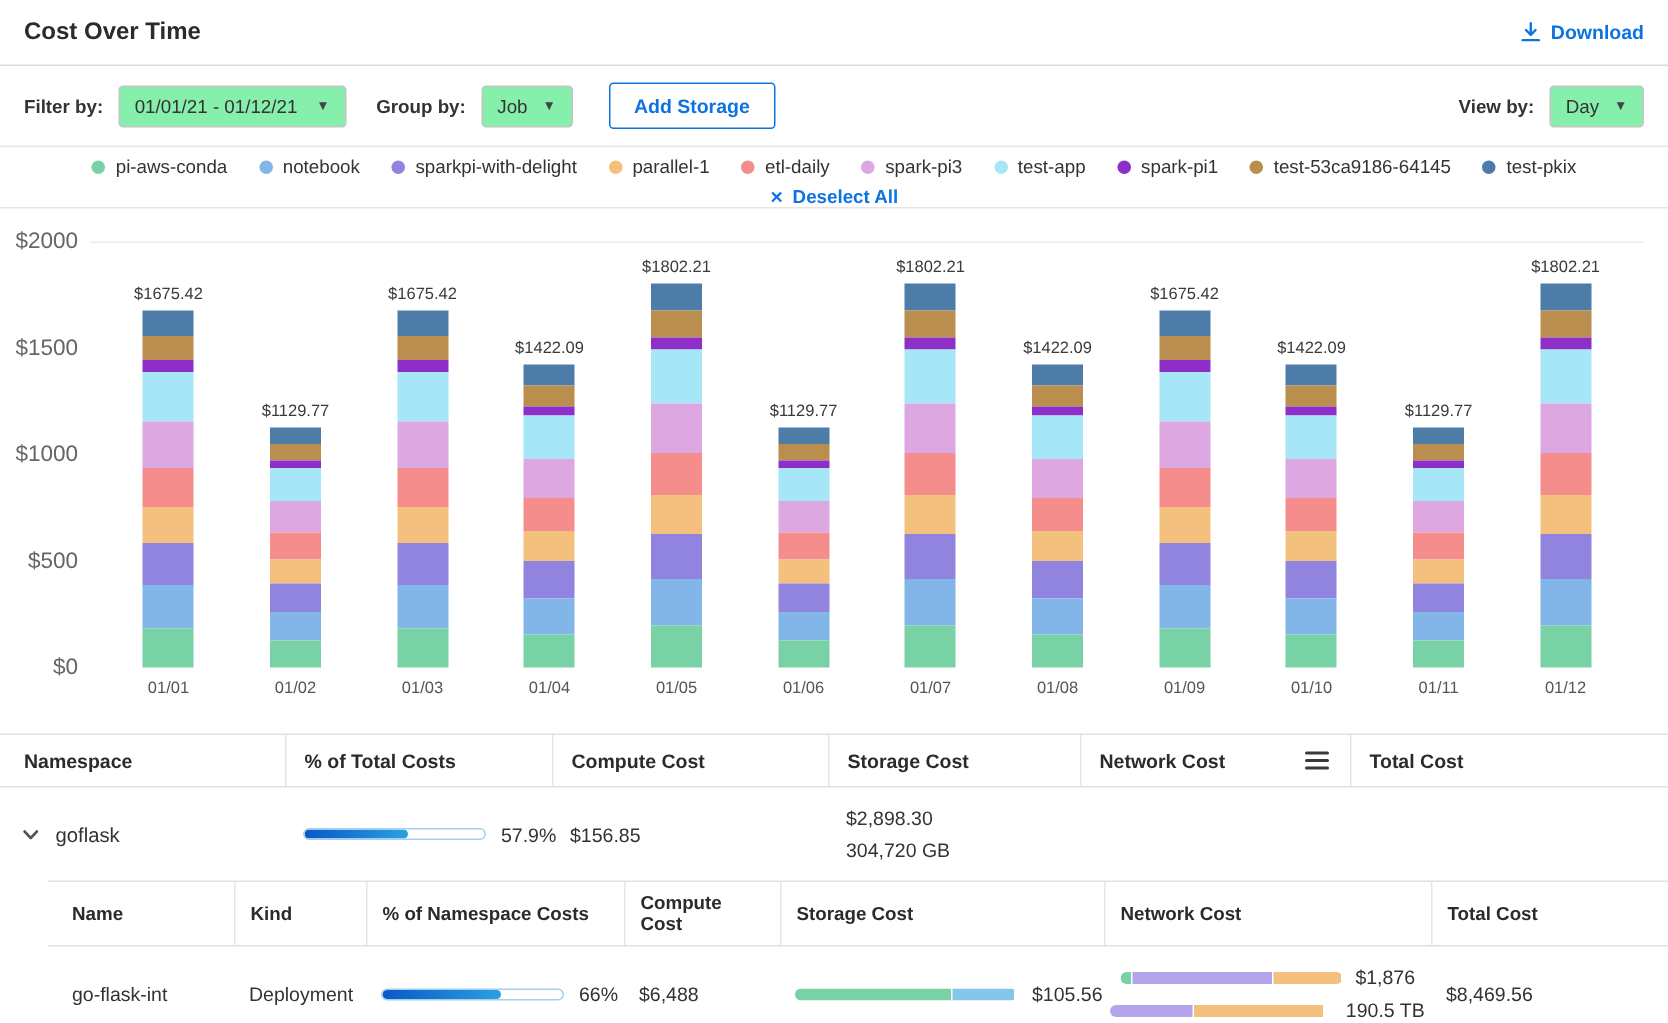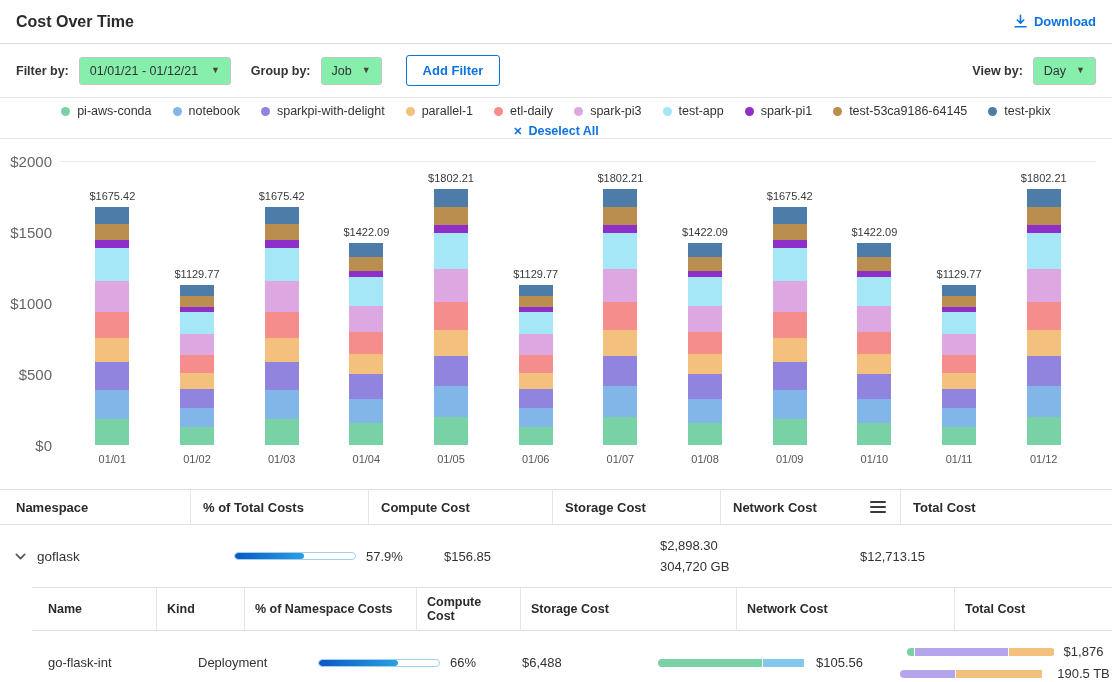--- a/index.html
+++ b/index.html
@@ -45,21 +45,21 @@
   .main-grid { display:grid; grid-template-columns:190px 178px 184px 168px 180px auto; }
   .nested-grid { display:grid; grid-template-columns:124px 88px 172px 104px 216px 218px auto; }
   .t-head { border-top:1px solid #e0e0e0; border-bottom:1px solid #e0e0e0; }
   .th { padding:9px 12px; font-weight:700; color:#2b2b2b; font-size:13px; display:flex; align-items:center; }
   .th:first-child { padding-left:16px; }
   .th:not(:first-child) { border-left:1px solid #e6e6e6; }
   .th-network { justify-content:space-between; }
   .hamburger { display:inline-flex; flex-direction:column; gap:3px; cursor:pointer; padding:2px; }
   .hamburger i { display:block; width:16px; height:2px; background:#3a3a3a; border-radius:1px; }
   .td { padding:12px; display:flex; align-items:center; color:#333; }
-  .t-row { cursor:pointer;gap:32px; }
+  .t-row { cursor:pointer; }
   .name-cell { padding-left:14px; gap:10px; font-size:13.5px; }
   .chev { display:inline-flex; align-items:center; }
   .pbar { width:122px; height:8px; border:1px solid #9fd0ef; border-radius:6px; background:#fff; overflow:hidden; display:inline-block; margin-right:10px; flex:0 0 auto; }
   .pfill { display:block; height:100%; border-radius:6px; background:linear-gradient(90deg,#0a58c6,#2aa0e0); }
   .stack-cell { flex-direction:column; align-items:flex-start; justify-content:center; gap:3px; line-height:1.35; }
   .nested { margin-left:32px; }
   .n-head .th { font-size:12.5px; padding:7px 10px; }
   .n-head .th:first-child { padding-left:16px; }
   .n-row .td { padding:13px 10px; font-size:13px; }
   .n-row .td:first-child { padding-left:16px; }
@@ -90,21 +90,21 @@
     <span class="lbl">Filter by:</span>
     <div class="select wide">
       <span>01/01/21 - 01/12/21</span>
       <span class="caret">▼</span>
     </div>
     <span class="lbl gb">Group by:</span>
     <div class="select">
       <span>Job</span>
       <span class="caret">▼</span>
     </div>
-    <button class="add-filter">Add Filter</button>
+    <button class="add-filter">Add Storage</button>
     <div class="spacer"></div>
     <span class="lbl">View by:</span>
     <div class="select">
       <span>Day</span>
       <span class="caret">▼</span>
     </div>
   </div>
 
   <div class="legend-row">
     <div class="legend-items" id="legend">
@@ -392,21 +392,20 @@
         <span class="pbar">
             <span class="pfill" id="nsPct" style="width: 57.9%;"></span>
           </span>
         <span>57.9%</span>
       </div>
       <div class="td">$156.85</div>
       <div class="td stack-cell">
         <span>$2,898.30</span>
         <span>304,720 GB</span>
       </div>
-      <div class="td">$12,713.15</div>
     </div>
 
     <div class="nested">
       <div class="t-head n-head nested-grid">
         <div class="th">Name</div>
         <div class="th">Kind</div>
         <div class="th">% of Namespace Costs</div>
         <div class="th">Compute Cost</div>
         <div class="th">Storage Cost</div>
         <div class="th">Network Cost</div>

